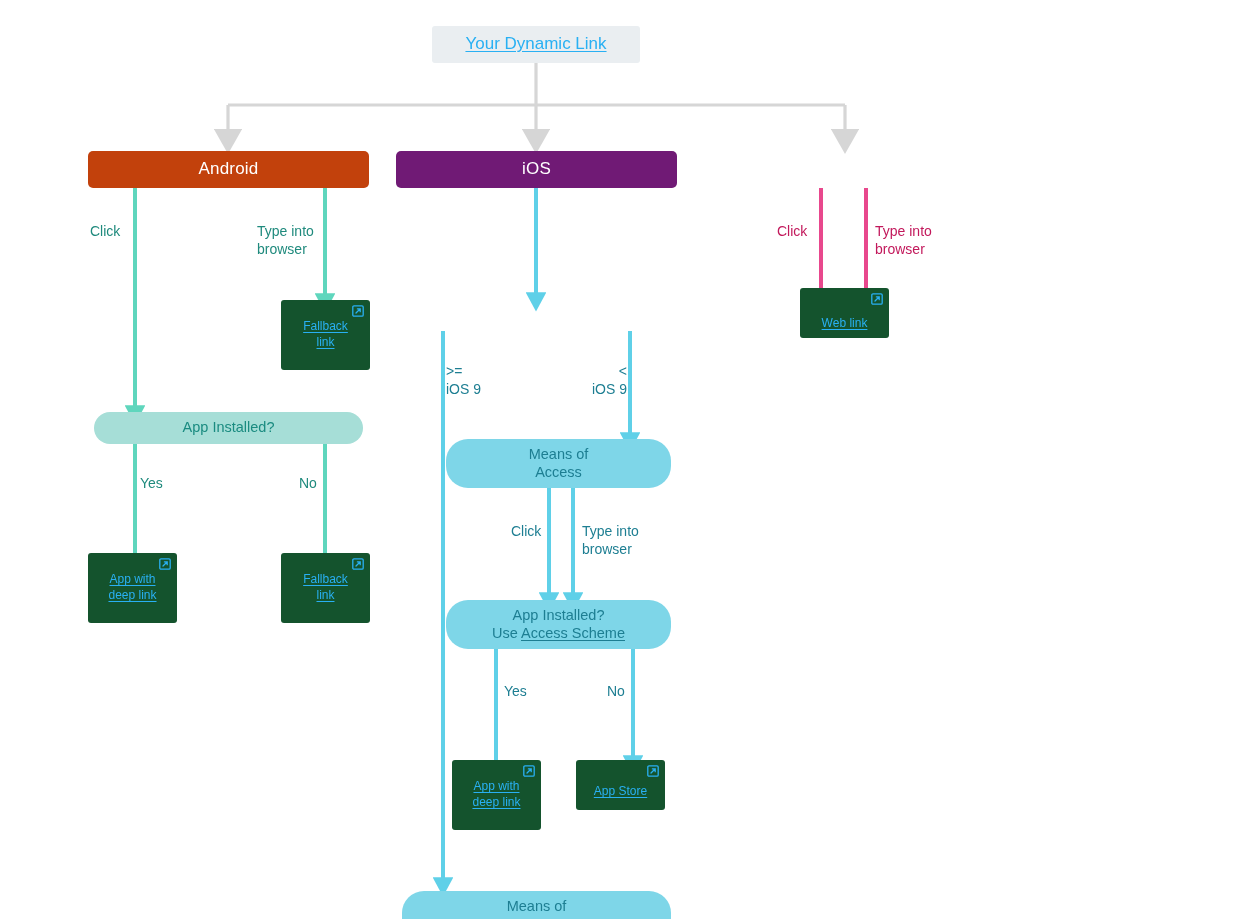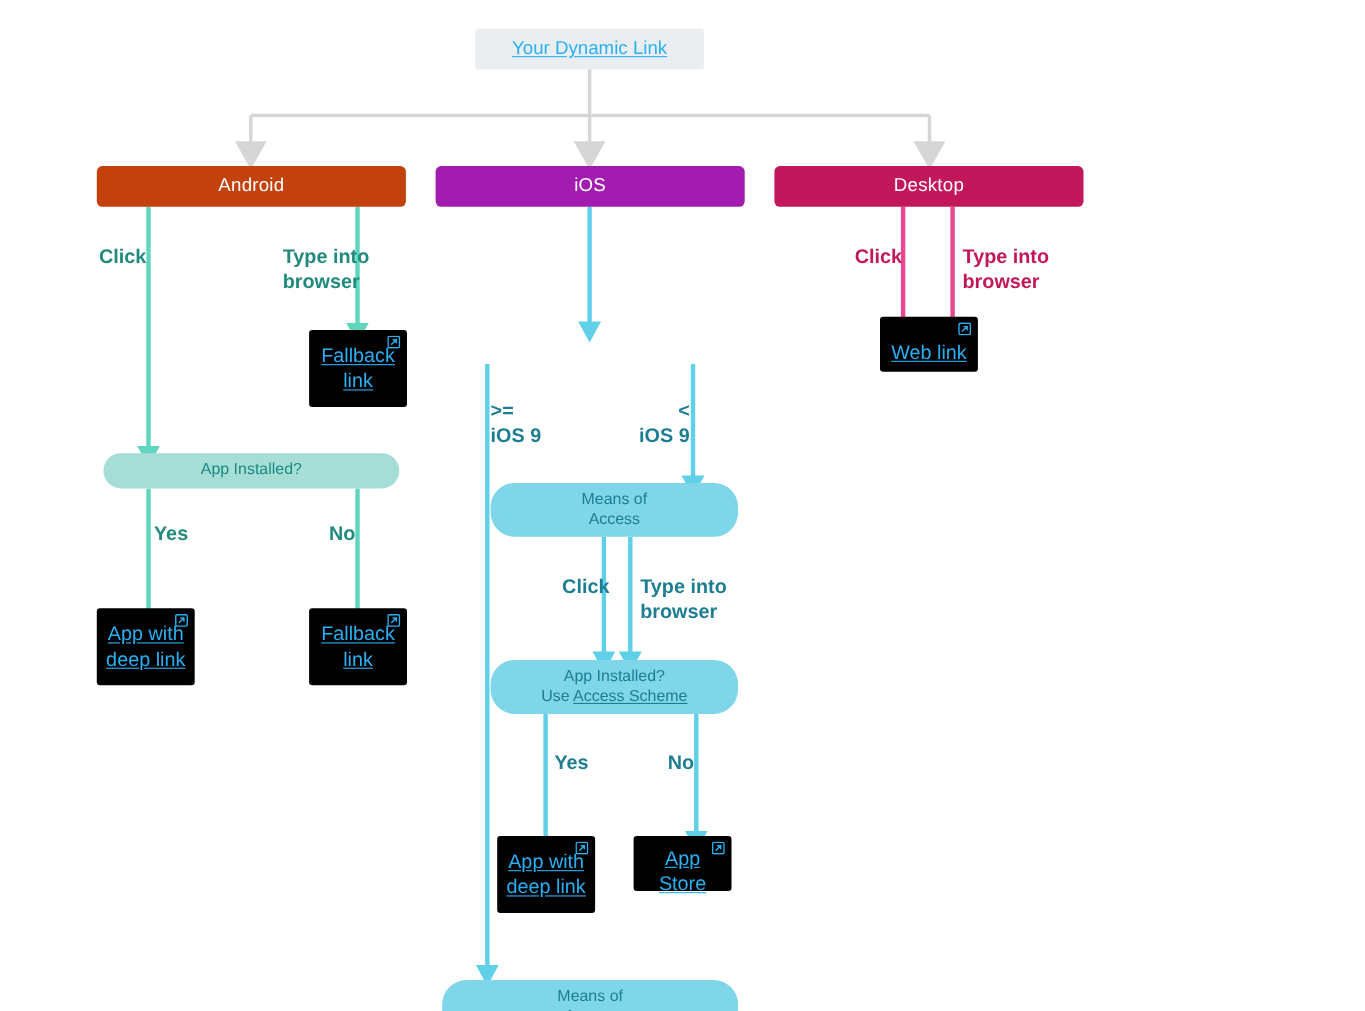--- a/index.html
+++ b/index.html
@@ -52,23 +52,23 @@
   
   .node.pill {
     border-radius: 22px;
     font-size: 14.5px;
   }
   .node.pill.teal   { background: #a6ded7; color: #1a8b80; }
   .node.pill.cyan   { background: #7ed6e8; color: #1d7e92; }
 
   
   .node.linkbox {
-    background: #000000;
+    background: #14532d;
     border-radius: 3px;
-    font-size: 18px;
+    font-size: 12px;
     padding: 6px 8px;
   }
   .node.linkbox .lnk {
     color: #29b0f3;
     text-decoration: underline;
     text-underline-offset: 2px;
     cursor: pointer;
     display: inline-block;
     line-height: 1.3;
   }
@@ -90,24 +90,23 @@
 
   .pill-sub-link {
     text-decoration: underline;
     text-underline-offset: 2px;
     cursor: pointer;
   }
 
   
   .elabel {
     position: absolute;
-    font-size: 18px;
+    font-size: 14px;
     line-height: 1.3;
     white-space: pre-line;
-    font-weight: bold;
   }
   .elabel.green { color: #1f8a7d; }
   .elabel.cyan  { color: #1d7e92; }
   .elabel.pink  { color: #c2185b; }
   .elabel.right { text-align: right; }
 </style>
 </head>
 <body>
 
 <div id="canvas">
@@ -160,27 +159,24 @@
   </svg>
 
   <div class="node linkbox top-link" style="left:432px; top:26px; width:208px; height:37px;">
     <span class="lnk">Your Dynamic Link</span>
   </div>
 
   <div class="node platform" style="left:88px; top:151px; width:281px; height:37px; background:#c2410c;">
     <span>Android</span>
   </div>
 
-  <div class="node platform" style="left:396px; top:151px; width:281px; height:37px; background:#a21caf;">
+  <div class="node platform" style="left:396px; top:151px; width:281px; height:37px; background:#701a75;">
     <span>iOS</span>
   </div>
 
-  <div class="node platform" style="left:704px; top:151px; width:281px; height:37px; background:#c2185b;">
-    <span>Desktop</span>
-  </div>
 
   <div class="node linkbox" style="left:281px; top:300px; width:89px; height:70px;">
     <span class="ext-icon">
       <svg viewBox="0 0 12 12" width="12" height="12">
         <rect x="0.8" y="0.8" width="10.4" height="10.4" rx="1.2" fill="none" stroke="#29b0f3" stroke-width="1.3"></rect>
         <path d="M4 8 L8 4 M5.4 3.9 L8.2 3.9 L8.2 6.7" fill="none" stroke="#29b0f3" stroke-width="1.3" stroke-linecap="round"></path>
       </svg>
     </span>
     <span class="lnk" style="white-space:pre-line;">Fallback
 link</span>

